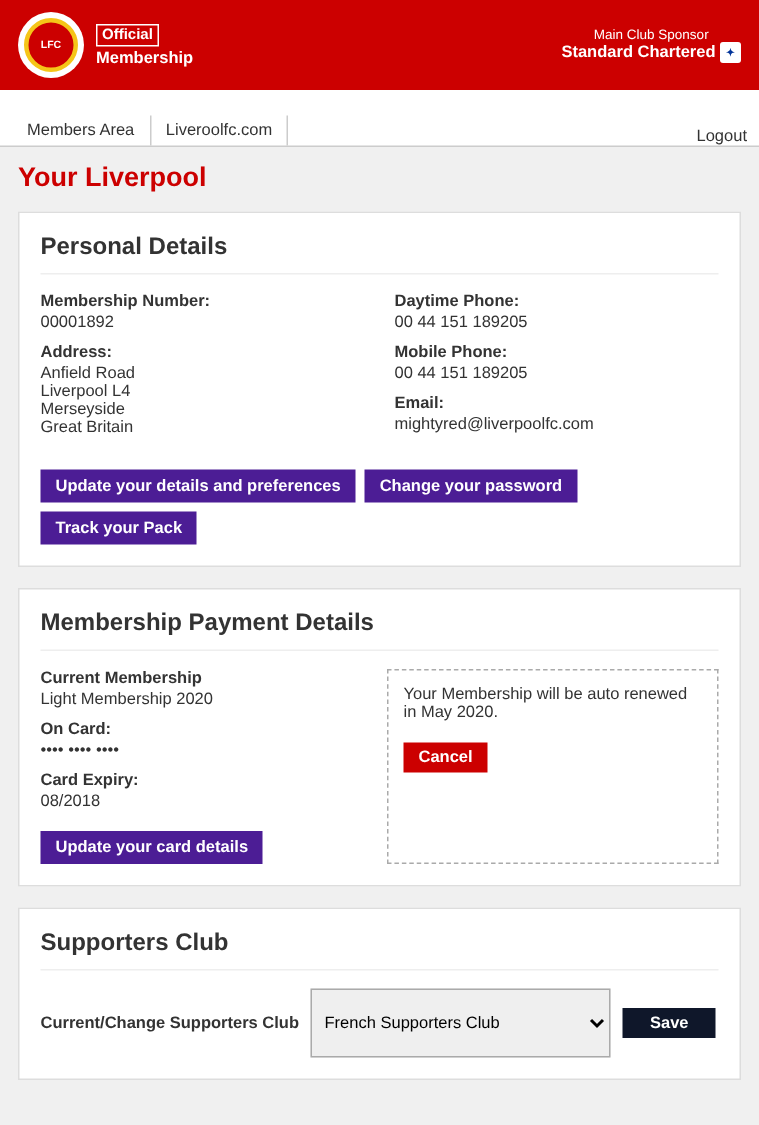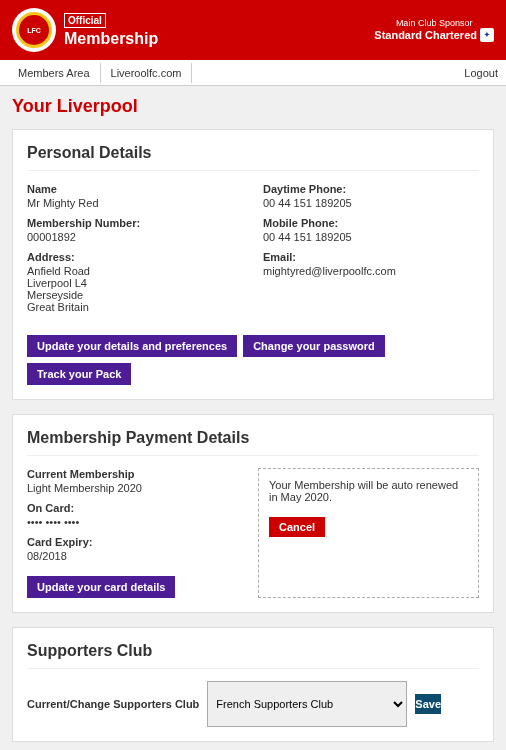--- a/index.html
+++ b/index.html
@@ -5,28 +5,28 @@
     * { box-sizing: border-box; margin: 0; padding: 0; }
     body { font-family: Arial, sans-serif; font-size: 12px; background: #f0f0f0; color: #333; width: 506px; }
 
     
     .header { background: #cc0000; padding: 8px 12px; display: flex; align-items: center; justify-content: space-between; }
     .header-logo { display: flex; align-items: center; gap: 8px; }
     .logo-circle { width: 44px; height: 44px; background: #fff; border-radius: 50%; display: flex; align-items: center; justify-content: center; overflow: hidden; }
     .logo-inner { width: 36px; height: 36px; background: #cc0000; border-radius: 50%; border: 3px solid #f5c518; display: flex; align-items: center; justify-content: center; }
     .logo-text-block { color: #fff; }
     .logo-official { font-size: 10px; font-weight: bold; border: 1px solid #fff; padding: 1px 3px; display: inline-block; margin-bottom: 2px; }
-    .logo-membership { font-size: 16px; font-weight: bold; }
+    .logo-membership { font-size: 11px; font-weight: bold; }
     .header-sponsor { color: #fff; text-align: center; font-size: 10px; }
     .sponsor-label { font-size: 9px; }
     .sponsor-name { font-size: 11px; font-weight: bold; display: flex; align-items: center; gap: 3px; justify-content: flex-end; }
     .sponsor-icon { width: 14px; height: 14px; background: #fff; border-radius: 2px; display: inline-flex; align-items: center; justify-content: center; color: #003399; font-size: 7px; font-weight: bold; }
 
     
-    .navbar { background: #fff; border-bottom: 1px solid #ccc; display: flex; align-items: center; justify-content: space-between; padding: 0 8px; height: 26px; }
+    .navbar { background: #fff; border-bottom: 1px solid #ccc; display: flex; align-items: flex-end; justify-content: space-between; padding: 0 8px; height: 38px; }
     .navbar-left { display: flex; gap: 0; }
     .nav-tab { padding: 4px 10px; font-size: 11px; color: #333; text-decoration: none; border-right: 1px solid #ccc; cursor: pointer; }
     .logout-link { font-size: 11px; color: #333; text-decoration: none; cursor: pointer; }
 
     
     .main { background: #f0f0f0; padding: 10px 12px 20px; }
     .page-title { color: #cc0000; font-size: 18px; font-weight: bold; margin-bottom: 12px; }
 
     
     .section { background: #fff; border: 1px solid #ddd; margin-bottom: 14px; padding: 14px; }
@@ -46,21 +46,21 @@
     
     .payment-grid { display: grid; grid-template-columns: 1fr 1fr; gap: 10px; }
     .payment-left { }
     .payment-right { border: 1px dashed #aaa; padding: 10px; font-size: 11px; text-align: left; }
     .payment-right p { margin-bottom: 8px; }
 
     
     .supporters-row { display: flex; align-items: center; gap: 8px; margin-top: 4px; }
     .supporters-label { font-size: 11px; font-weight: bold; white-space: nowrap; }
     .supporters-select { font-size: 11px; padding: 15px 4px; border: 1px solid #aaa; flex: 1; max-width: 200px; }
-    .btn-save { background: #0c4a6e; color: #fff; border: none; padding: 4px 0; font-size: 11px; cursor: pointer; font-weight: bold; }
+    .btn-save { background: #0f172a; color: #fff; border: none; padding: 4px 18px; font-size: 11px; cursor: pointer; font-weight: bold; }
 
     
     .footer { background: #cc0000; padding: 16px 12px 8px; text-align: center; color: #fff; }
   </style>
 </head>
 <body>
 
 <header class="header">
   <div class="header-logo">
     <div class="logo-circle">
@@ -90,24 +90,20 @@
   <a class="logout-link">Logout</a>
 </nav>
 
 <main class="main">
   <h1 class="page-title">Your Liverpool</h1>
 
   <section class="section">
     <div class="section-title">Personal Details</div>
     <div class="details-grid">
       <div>
-        <div class="detail-item">
-          <div class="detail-label">Name</div>
-          <div class="detail-value">Mr Mighty Red</div>
-        </div>
         <div class="detail-item">
           <div class="detail-label">Membership Number:</div>
           <div class="detail-value">00001892</div>
         </div>
         <div class="detail-item">
           <div class="detail-label">Address:</div>
           <div class="detail-value">Anfield Road</div>
           <div class="detail-value">Liverpool L4</div>
           <div class="detail-value">Merseyside</div>
           <div class="detail-value">Great Britain</div>

